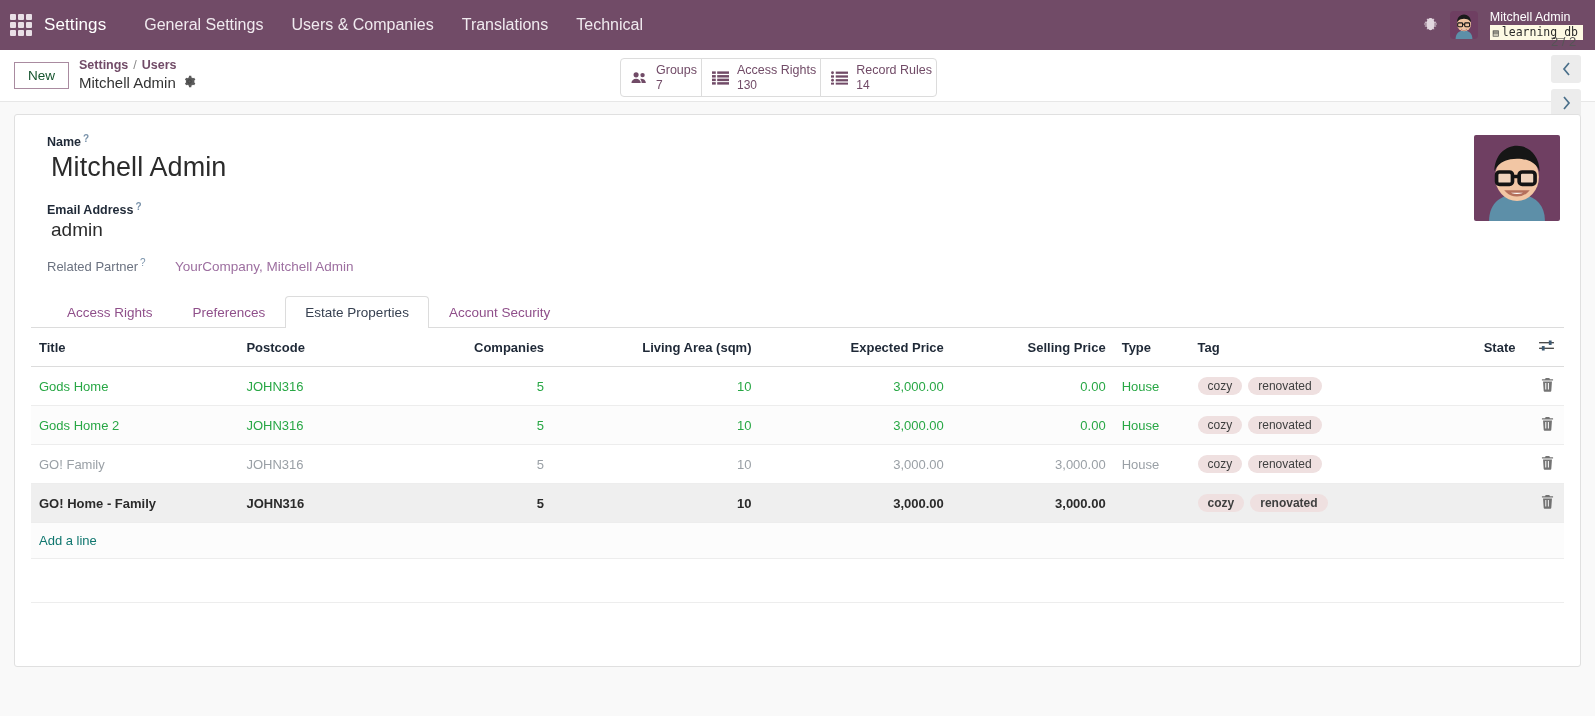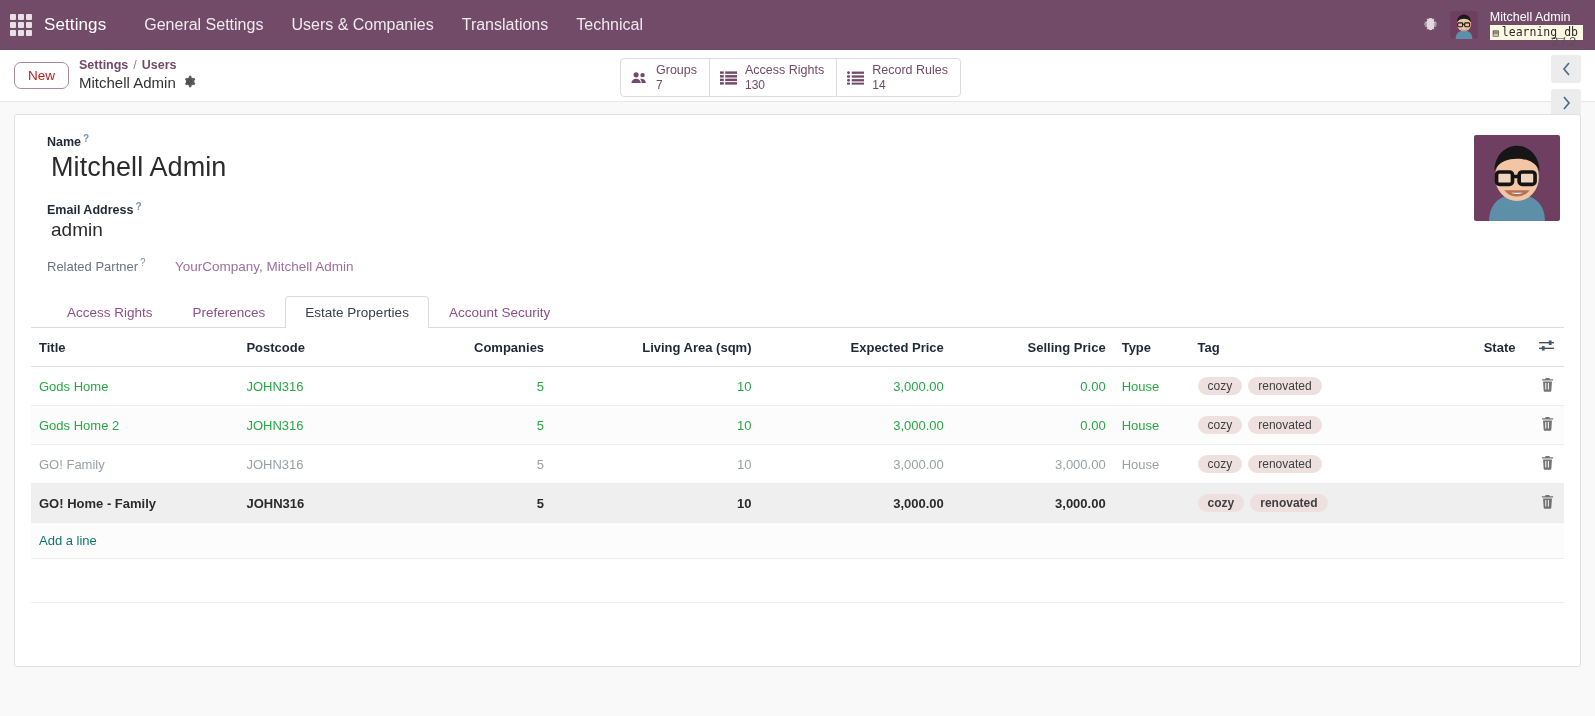--- a/index.html
+++ b/index.html
@@ -81,23 +81,23 @@
     height: 52px;
     background: #ffffff;
     border-bottom: 1px solid #e7e7e7;
     display: flex;
     align-items: center;
     padding: 0 14px;
     position: relative;
   }
   .btn-new {
     border: 1px solid #a98ba0;
-    color: #b91c1c;
+    color: #14532d;
     background: #fff;
-    border-radius: 7px;
+    border-radius: 0;
     padding: 5px 13px;
     font-size: 13.5px;
     font-weight: 500;
     cursor: pointer;
     margin-right: 10px;
   }
   .breadcrumb-wrap { display: flex; flex-direction: column; line-height: 1.25; }
   .bc-top { display: flex; align-items: center; gap: 5px; font-size: 12.5px; font-weight: 600; }
   .bc-link { color: #714B67; cursor: pointer; }
   .bc-sep { color: #8a8a8a; font-weight: 400; }
@@ -109,21 +109,21 @@
     left: 620px;
     top: 8px;
     display: flex;
   }
   .stat-btn {
     display: flex;
     align-items: center;
     gap: 8px;
     border: 1px solid #dcdcdc;
     background: #fff;
-    padding: 4px 12px 4px 10px;
+    padding: 4px 4px 4px 10px;
     cursor: pointer;
     margin-left: -1px;
     min-height: 36px;
   }
   .stat-btn:first-child { border-radius: 4px 0 0 4px; margin-left: 0; }
   .stat-btn:last-child { border-radius: 0 4px 4px 0; }
   .stat-icon { color: #714B67; font-size: 15px; display:flex; align-items:center; }
   .stat-text { display: flex; flex-direction: column; line-height: 1.2; }
   .stat-label { font-size: 12.5px; color: #714B67; font-weight: 500; }
   .stat-value { font-size: 12px; color: #714B67; }

